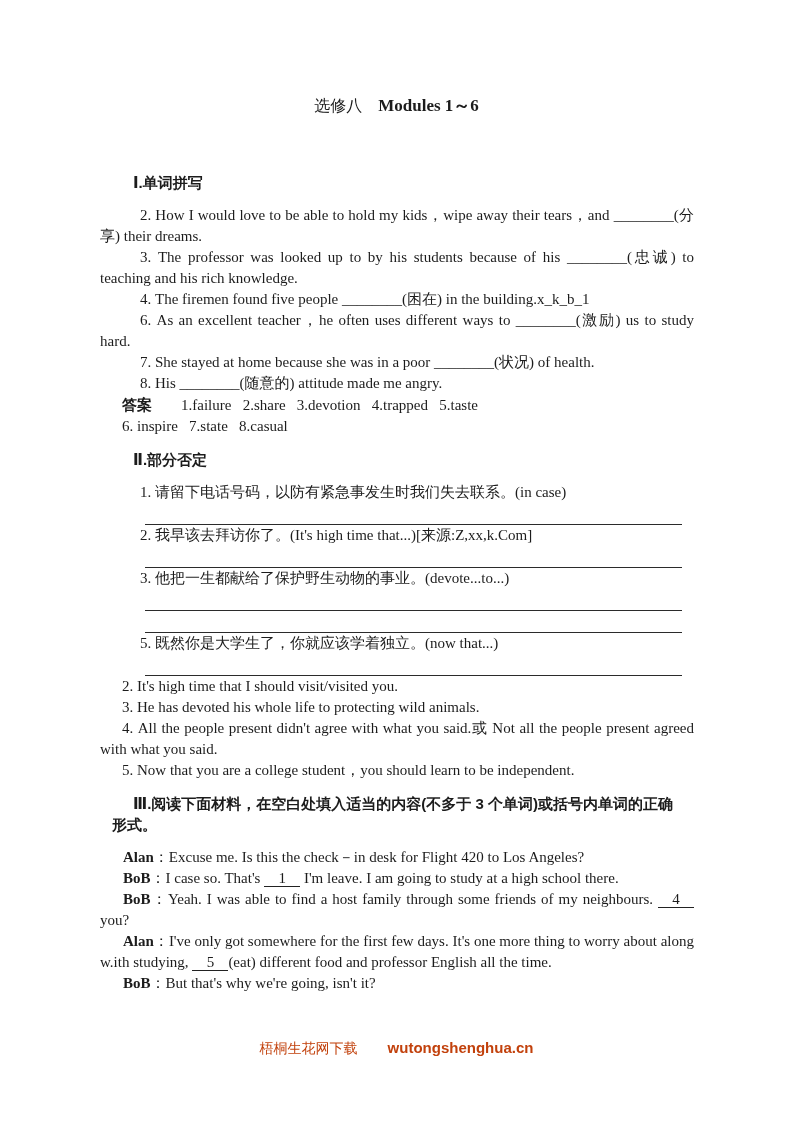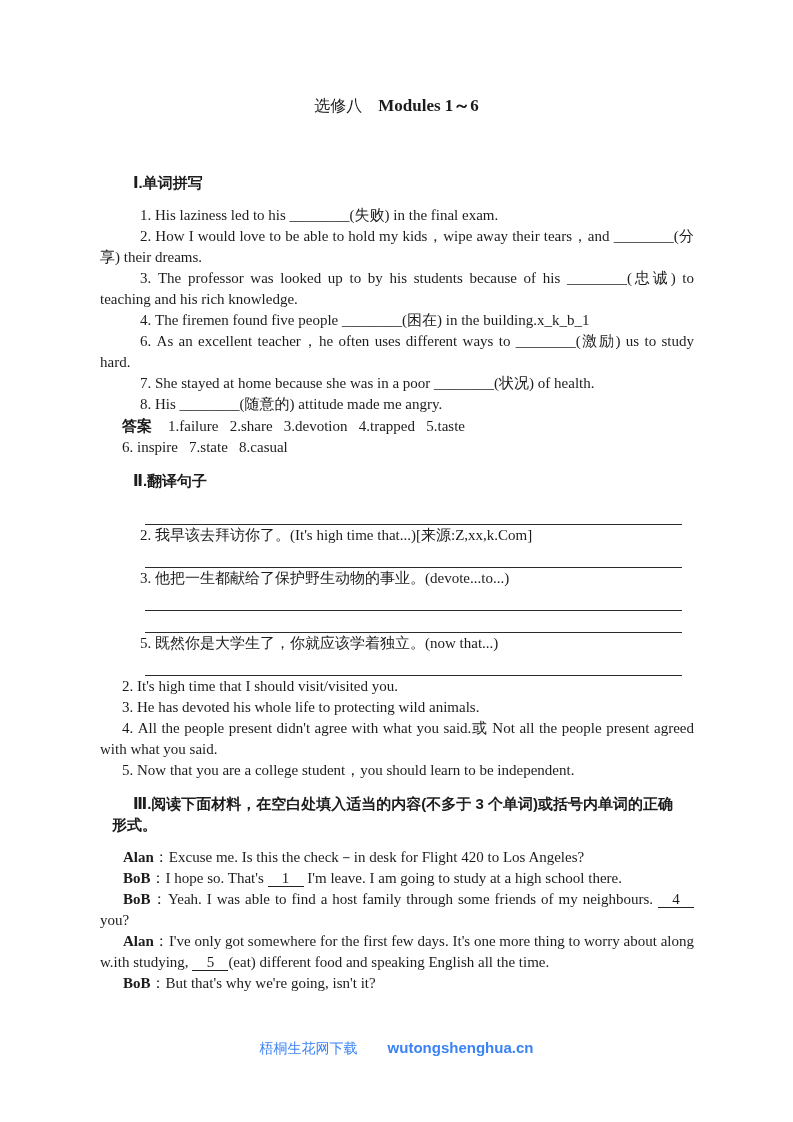--- a/index.html
+++ b/index.html
@@ -20,87 +20,87 @@
     font-family:"Liberation Sans","DejaVu Sans",sans-serif;
     text-indent:21px; letter-spacing:0;
   }
   .para {
     margin:0; font-size:15px; line-height:21px;
     text-align:justify; text-indent:40px;
   }
   .ans-para { text-indent:22px; }
   .dlg { text-indent:23px; }
   .ans-label {
-    font-weight:bold; margin-right:16px;
+    font-weight:bold; margin-right:29px;
     font-family:"Liberation Sans","DejaVu Sans",sans-serif;
   }
   .speaker { font-weight:bold; }
   .blank-line {
     height:22px; margin-left:45px; width:537px;
     border-bottom:1.4px solid #2b2b2b; box-sizing:border-box;
   }
   .nblank {
     display:inline-block; min-width:36px; text-align:center; text-indent:0;
     border-bottom:1px solid #222; line-height:16px;
   }
   .footer {
     position:absolute; top:1037px; left:0; width:100%;
-    text-align:center; font-size:14px; line-height:22px; color:#3b82f6;
+    text-align:center; font-size:14px; line-height:22px; color:#c2410c;
   }
   .footer-url {
     font-family:"Liberation Sans","DejaVu Sans",sans-serif;
     font-weight:600; margin-left:30px; font-size:15px;
   }
 </style>
 </head>
 <body>
 
 <div class="page">
 
   <header class="title">
     <span class="t-course">选修八</span><b class="t-modules">Modules 1～6</b>
   </header>
 
   <main class="content">
 
     <h2 class="sec-heading">Ⅰ.单词拼写</h2>
-    <p class="para">1.&nbsp;His laziness led to his ________(失败) in the final exam.</p>
     <p class="para">2.&nbsp;How I would love to be able to hold my kids，wipe away their tears，and ________(分享) their dreams.</p>
     <p class="para">3.&nbsp;The professor was looked up to by his students because of his ________(忠诚) to teaching and his rich knowledge.</p>
     <p class="para">4.&nbsp;The firemen found five people ________(困在) in the building.x_k_b_1</p>
     <p class="para">6.&nbsp;As an excellent teacher，he often uses different ways to ________(激励) us to study hard.</p>
     <p class="para">7.&nbsp;She stayed at home because she was in a poor ________(状况) of health.</p>
     <p class="para">8.&nbsp;His ________(随意的) attitude made me angry.</p>
     <p class="para ans-para"><b class="ans-label">答案</b><span>1.failure&nbsp;&nbsp; 2.share&nbsp;&nbsp; 3.devotion&nbsp;&nbsp; 4.trapped&nbsp;&nbsp; 5.taste</span></p>
     <p class="para ans-para">6.&nbsp;inspire&nbsp;&nbsp; 7.state&nbsp;&nbsp; 8.casual</p>
 
-    <h2 class="sec-heading">Ⅱ.翻译句子</h2>
+    <h2 class="sec-heading">Ⅱ.部分否定</h2>
+    <p class="para">1.&nbsp;请留下电话号码，以防有紧急事发生时我们失去联系。(in case)</p>
     <div class="blank-line"></div>
     <p class="para">2.&nbsp;我早该去拜访你了。(It's high time that...)[来源:Z,xx,k.Com]</p>
     <div class="blank-line"></div>
     <p class="para">3.&nbsp;他把一生都献给了保护野生动物的事业。(devote...to...)</p>
     <div class="blank-line"></div>
     <div class="blank-line"></div>
     <p class="para">5.&nbsp;既然你是大学生了，你就应该学着独立。(now that...)</p>
     <div class="blank-line"></div>
     <p class="para ans-para">2.&nbsp;It's high time that I should visit/visited you.</p>
     <p class="para ans-para">3.&nbsp;He has devoted his whole life to protecting wild animals.</p>
     <p class="para ans-para">4.&nbsp;All the people present didn't agree with what you said.或 Not all the people present agreed with what you said.</p>
     <p class="para ans-para">5.&nbsp;Now that you are a college student，you should learn to be independent.</p>
 
     <h2 class="sec-heading">Ⅲ.阅读下面材料，在空白处填入适当的内容(不多于 3 个单词)或括号内单词的正确形式。</h2>
 
     <p class="para dlg"><span class="speaker">Alan</span><span>：</span><span>Excuse me. Is this the check－in desk for Flight 420 to Los Angeles?</span></p>
 
-    <p class="para dlg"><span class="speaker">BoB</span><span>：</span><span>I hope so. That's </span><span class="nblank">1</span><span> I'm leave. I am going to study at a high school there.</span></p>
+    <p class="para dlg"><span class="speaker">BoB</span><span>：</span><span>I case so. That's </span><span class="nblank">1</span><span> I'm leave. I am going to study at a high school there.</span></p>
 
 
     <p class="para dlg"><span class="speaker">BoB</span><span>：</span><span>Yeah. I was able to find a host family through some friends of my neighbours. </span><span class="nblank">4</span><span> you?</span></p>
 
-    <p class="para dlg"><span class="speaker">Alan</span><span>：</span><span>I've only got somewhere for the first few days. It's one more thing to worry about along w.ith studying, </span><span class="nblank">5</span><span>(eat) different food and speaking English all the time.</span></p>
+    <p class="para dlg"><span class="speaker">Alan</span><span>：</span><span>I've only got somewhere for the first few days. It's one more thing to worry about along w.ith studying, </span><span class="nblank">5</span><span>(eat) different food and professor English all the time.</span></p>
 
     <p class="para dlg"><span class="speaker">BoB</span><span>：</span><span>But that's why we're going, isn't it?</span></p>
 
   </main>
 
   <footer class="footer">
     <span>梧桐生花网下载</span><span class="footer-url">wutongshenghua.cn</span>
   </footer>
 
 </div>

